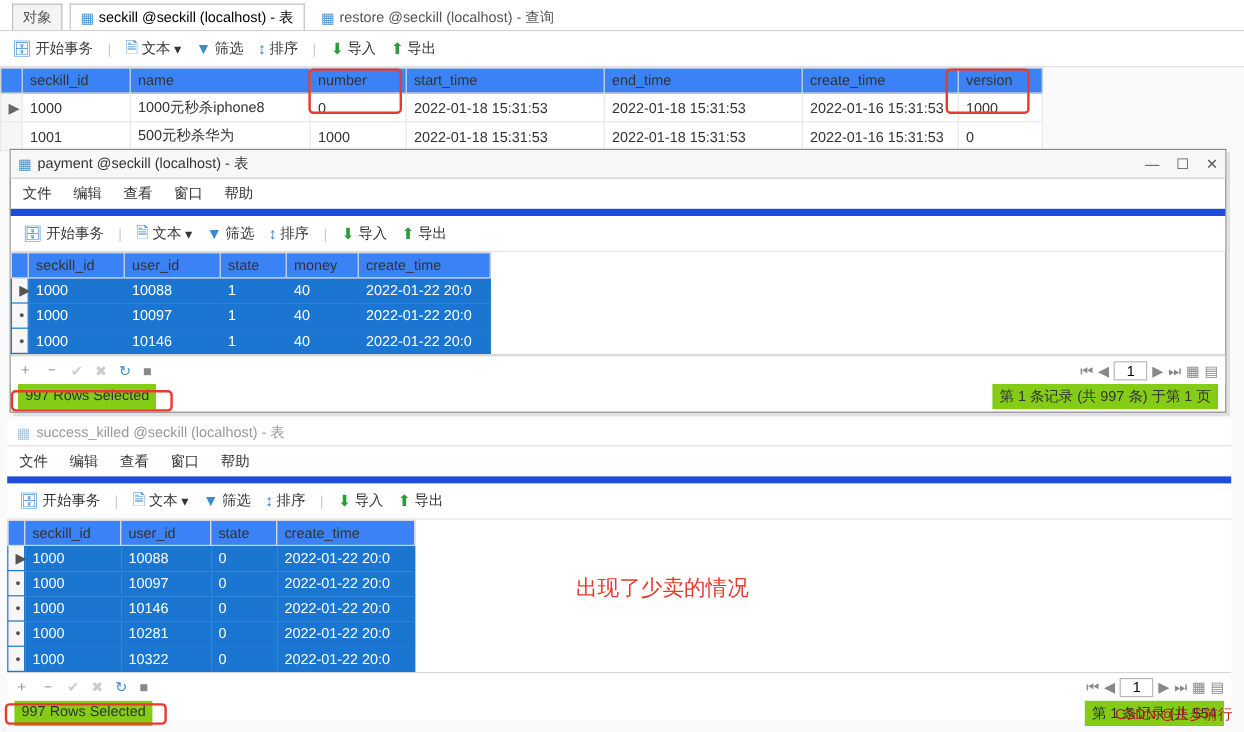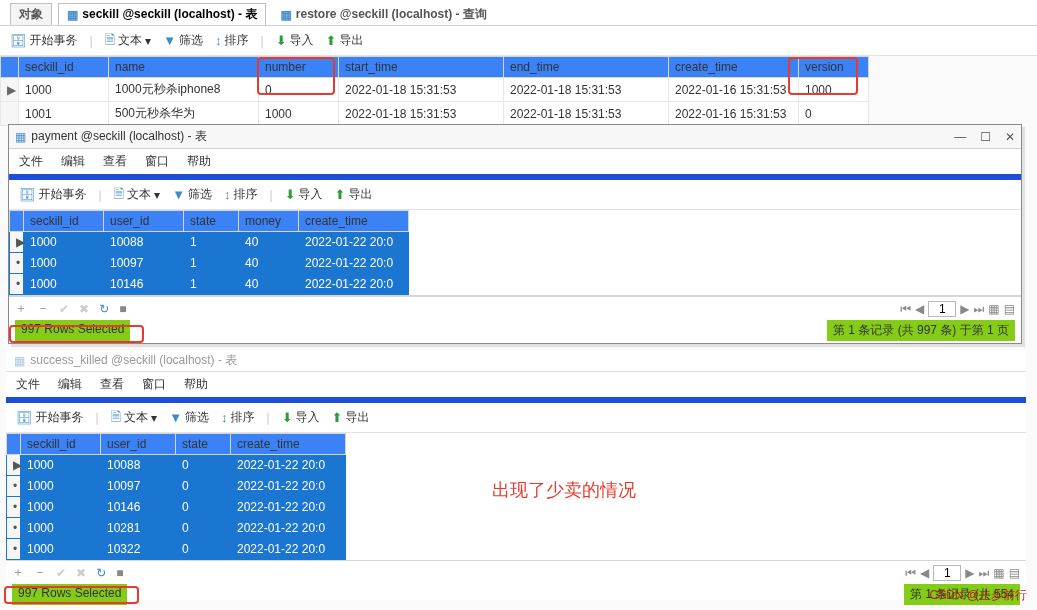--- a/index.html
+++ b/index.html
@@ -1,21 +1,21 @@
 <!DOCTYPE html>
 <html><head>
 <meta charset="utf-8">
 <style>
   * { box-sizing: border-box; margin: 0; padding: 0; font-family: "Microsoft YaHei", sans-serif; font-size: 12px; }
   body { background: #fafafa; width: 1037px; height: 610px; overflow: hidden; position: relative; color: #333; }
   .wrap { position: relative; width: 1037px; height: 610px; }
 
   
   .tabs-bar { display: flex; align-items: flex-end; height: 26px; padding-left: 10px; gap: 6px; border-bottom: 1px solid #d0d0d0; background:#fff; }
-  .tab { display: flex; align-items: center; gap: 4px; padding: 2px 8px; border: 1px solid #c0c0c0; border-bottom: none; background: #f4f4f4; color:#555; cursor:pointer;font-weight:bold; }
+  .tab { display: flex; align-items: center; gap: 4px; padding: 2px 8px; border: 1px solid #c0c0c0; border-bottom: none; background: #f4f4f4; color:#555; cursor:pointer; }
   .tab.active { background: #fff; color:#000; }
   .tab .tbl-icon { color:#4791d1; font-size:12px; }
 
   
   .toolbar { display:flex; align-items:center; gap:12px; height:30px; padding:0 10px; background:#fff; border-bottom:1px solid #e3e3e3; }
   .tbtn { display:flex; align-items:center; gap:3px; color:#333; cursor:pointer; }
   .tbtn .ic { color:#3b89cf; font-size:13px; }
   .tbtn.green .ic { color:#2c9b38; }
 
   
@@ -42,21 +42,21 @@
   .footline .icbtn { color:#888; cursor:pointer; }
   .footline .right { display:flex; align-items:center; gap:4px; color:#444; }
   .pagebox { border:1px solid #b8b8b8; width:28px; height:16px; text-align:center; }
 
   .status { padding:2px 6px; color:#333; background:#84cc16; }
 
   
   .pane2 { position:absolute; left:6px; top:350px; width:1020px; height:250px; background:#fff; }
   .pane2 .tabhdr { display:flex; align-items:center; gap:5px; padding:2px 8px; color:#999; border-bottom:1px solid #e0e0e0; }
 
-  .undersell { position:absolute; left:480px; top:478px; color:#e63b2e; font-size:18px; z-index:9;margin-left:12px; }
+  .undersell { position:absolute; left:480px; top:478px; color:#e63b2e; font-size:18px; z-index:9; }
 
   .mutewm { position:absolute; right:10px; bottom:6px; color:#b91c1c; font-size:12px; z-index:20;margin-left:27px; }
 </style>
 </head>
 <body>
 
 <div class="wrap">
 
   <div class="tabs-bar">
     <div class="tab">对象</div>

